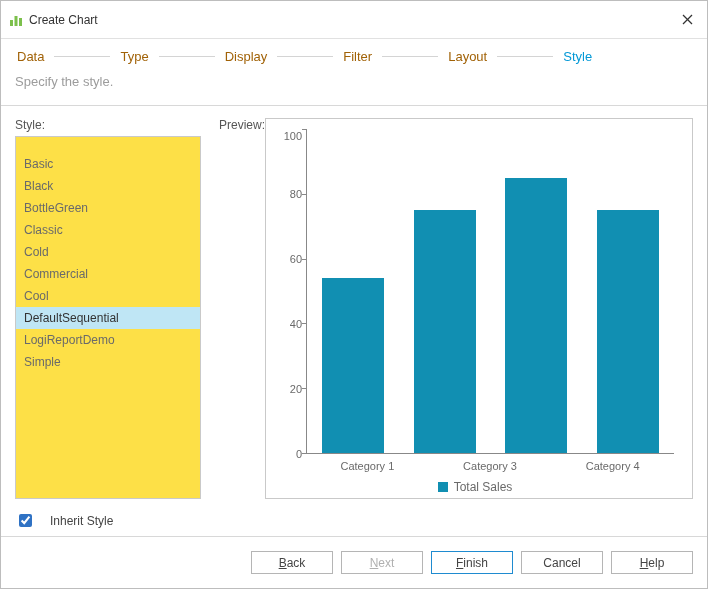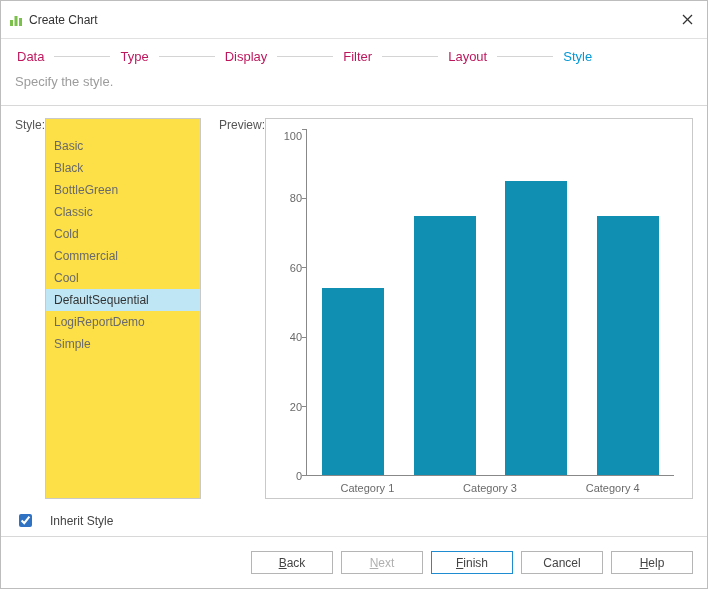--- a/index.html
+++ b/index.html
@@ -37,21 +37,21 @@
     border-bottom: 1px solid #d8d8d8;
     background: #fff;
   }
   .steps {
     display: flex; align-items: center;
     gap: 0;
     margin-bottom: 10px;
   }
   .step {
     font-size: 13px;
-    color: #be185d;
+    color: #a16207;
     cursor: pointer;
     padding: 0 2px;
   }
   .step.active { color: #0398d6; }
   .step-sep {
     flex: 1;
     height: 1px;
     background: #d4d4d4;
     margin: 0 8px;
     max-width: 56px;
@@ -63,21 +63,21 @@
 
   
   .content {
     flex: 1;
     display: flex;
     padding: 12px 14px 6px 14px;
     gap: 18px;
   }
   .side {
     width: 186px;
-    display: flex; flex-direction: row;
+    display: flex; flex-direction: column;
   }
   .side-label, .preview-label {
     font-size: 12px;
     color: #555;
     margin-bottom: 4px;
   }
   .style-list {
     flex: 1;
     border: 1px solid #c9c9c9;
     background: #fde047;
@@ -283,20 +283,24 @@
               <div class="tick-mark" style="top: 40%;"></div>
               <div class="tick-mark" style="top: 20%;"></div>
               <div class="tick-mark" style="top: 0%;"></div>
             </div>
         </div>
         <div class="x-labels" id="x-labels">
             <div>Category 1</div>
             <div>Category 3</div>
             <div>Category 4</div>
           </div>
+        <div class="legend">
+          <span class="swatch"></span>
+          <span>Total Sales</span>
+        </div>
       </div>
     </div>
   </div>
 
   <div class="inherit-row">
     <input type="checkbox" id="inherit-cb" checked="" style="">
     <label for="inherit-cb">Inherit Style</label>
   </div>
 
   <div class="button-bar">

